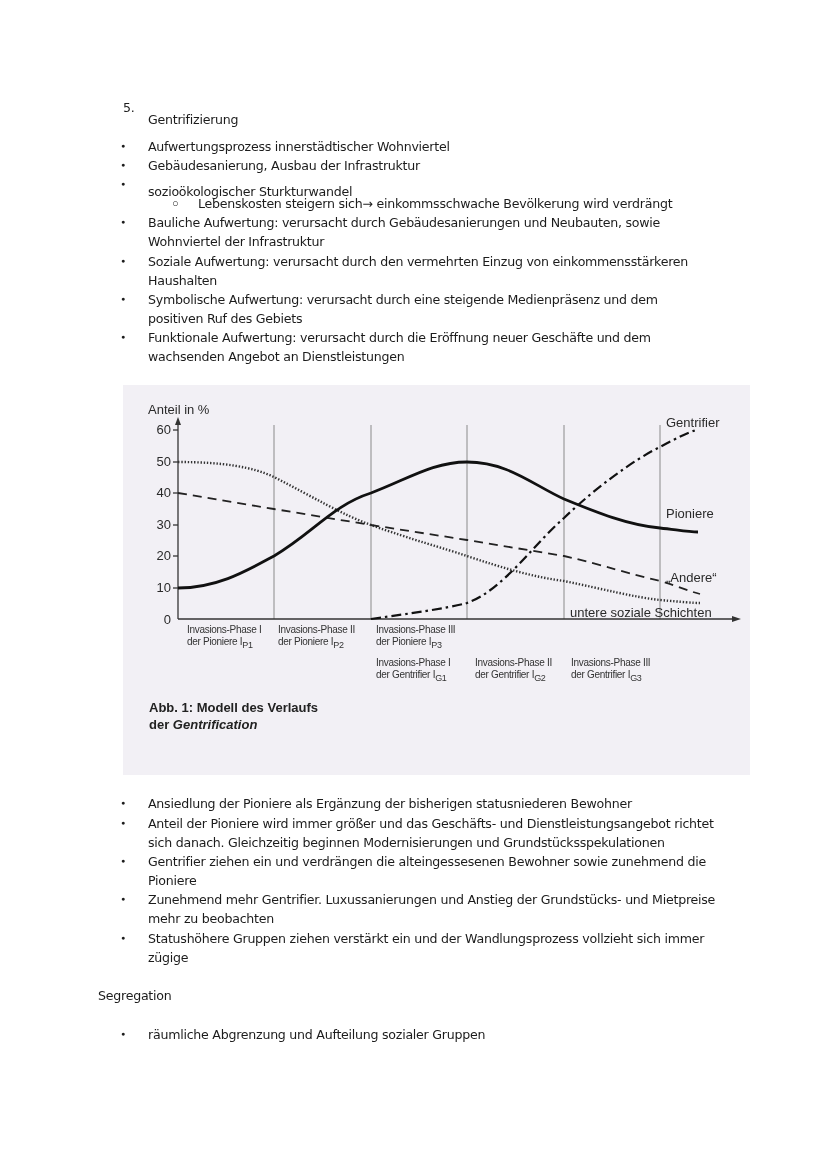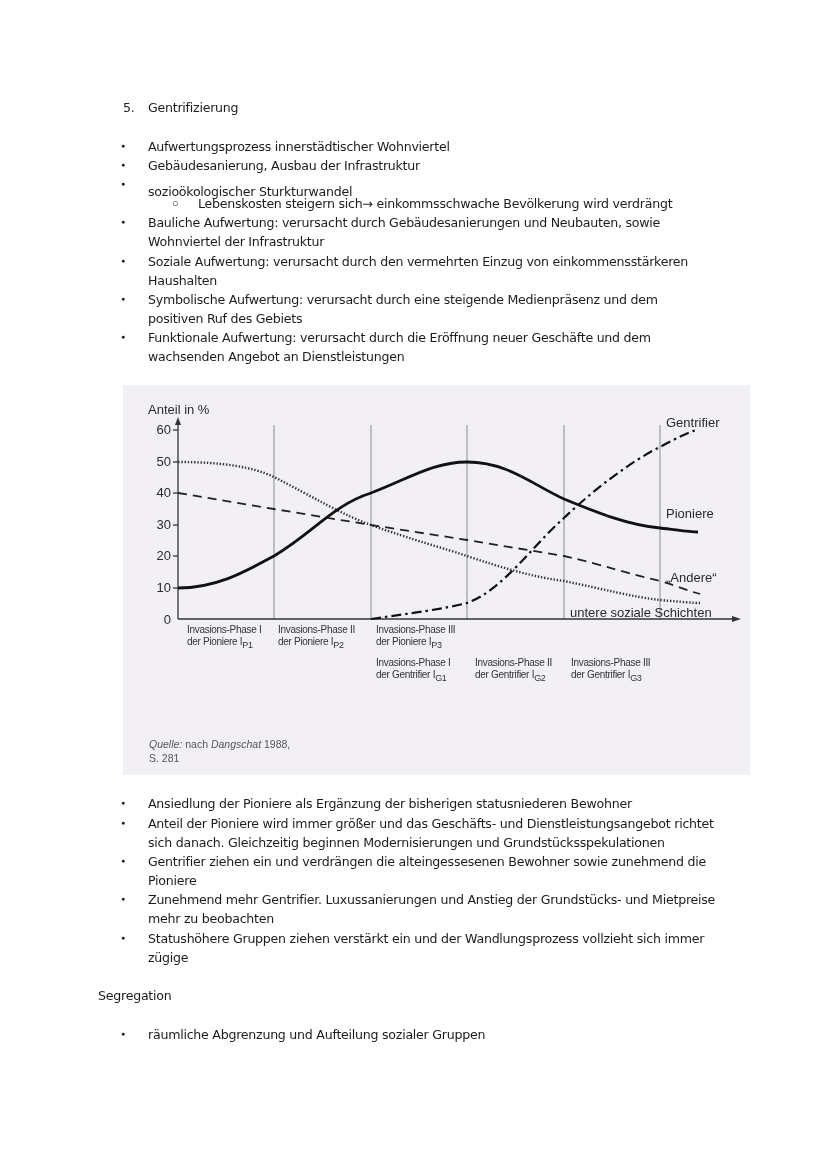--- a/index.html
+++ b/index.html
@@ -60,21 +60,21 @@
       position: absolute; left: 26px; top: 352px;
       font-family: "Liberation Sans", sans-serif;
       font-size: 10.5px; line-height: 14px; color: #555;
     }
     .caption-source i { font-style: italic; }
   </style>
 </head>
 <body>
 
 <span class="txt heading-num" style="top:98px;">5.</span>
-<span class="txt heading-text" style="top:98px;">Gentrifizierung</span>
+<span class="txt heading-text" style="top:110px;">Gentrifizierung</span>
 
 <span class="bullet" style="top:137px;"></span>
 <span class="txt li" style="top:137px;">Aufwertungsprozess innerstädtischer Wohnviertel</span>
 <span class="bullet" style="top:156px;"></span>
 <span class="txt li" style="top:156px;">Gebäudesanierung, Ausbau der Infrastruktur</span>
 <span class="bullet" style="top:175px;"></span>
 <span class="txt li" style="top:182px;">sozioökologischer Sturkturwandel</span>
 <span class="subbullet" style="top:194px;">○</span>
 <span class="txt li-sub" style="top:194px;">Lebenskosten steigern sich→ einkommsschwache Bevölkerung wird verdrängt</span>
 
@@ -160,23 +160,23 @@
   </div>
   <div class="phase-label" style="left:352px; top:272px;">
     <div>Invasions-Phase II</div>
     <div><span>der Gentrifier I</span><sub>G2</sub></div>
   </div>
   <div class="phase-label" style="left:448px; top:272px;">
     <div>Invasions-Phase III</div>
     <div><span>der Gentrifier I</span><sub>G3</sub></div>
   </div>
 
-  <div class="caption-source">
-    <div><i>Quelle:</i><span> nach </span><i>Dangschat</i><span> 1988,</span></div>
-    <div>S. 281</div>
+  <div class="caption-title">
+    <div>Abb. 1: Modell des Verlaufs</div>
+    <div><span>der </span><i>Gentrification</i></div>
   </div>
 </div>
 
 <span class="bullet" style="top:794px;"></span>
 <span class="txt li" style="top:794px;">Ansiedlung der Pioniere als Ergänzung der bisherigen statusniederen Bewohner</span>
 
 <span class="bullet" style="top:814px;"></span>
 <span class="txt li" style="top:814px;">Anteil der Pioniere wird immer größer und das Geschäfts- und Dienstleistungsangebot richtet</span>
 <span class="txt li" style="top:833px;">sich danach. Gleichzeitig beginnen Modernisierungen und Grundstücksspekulationen</span>
 

